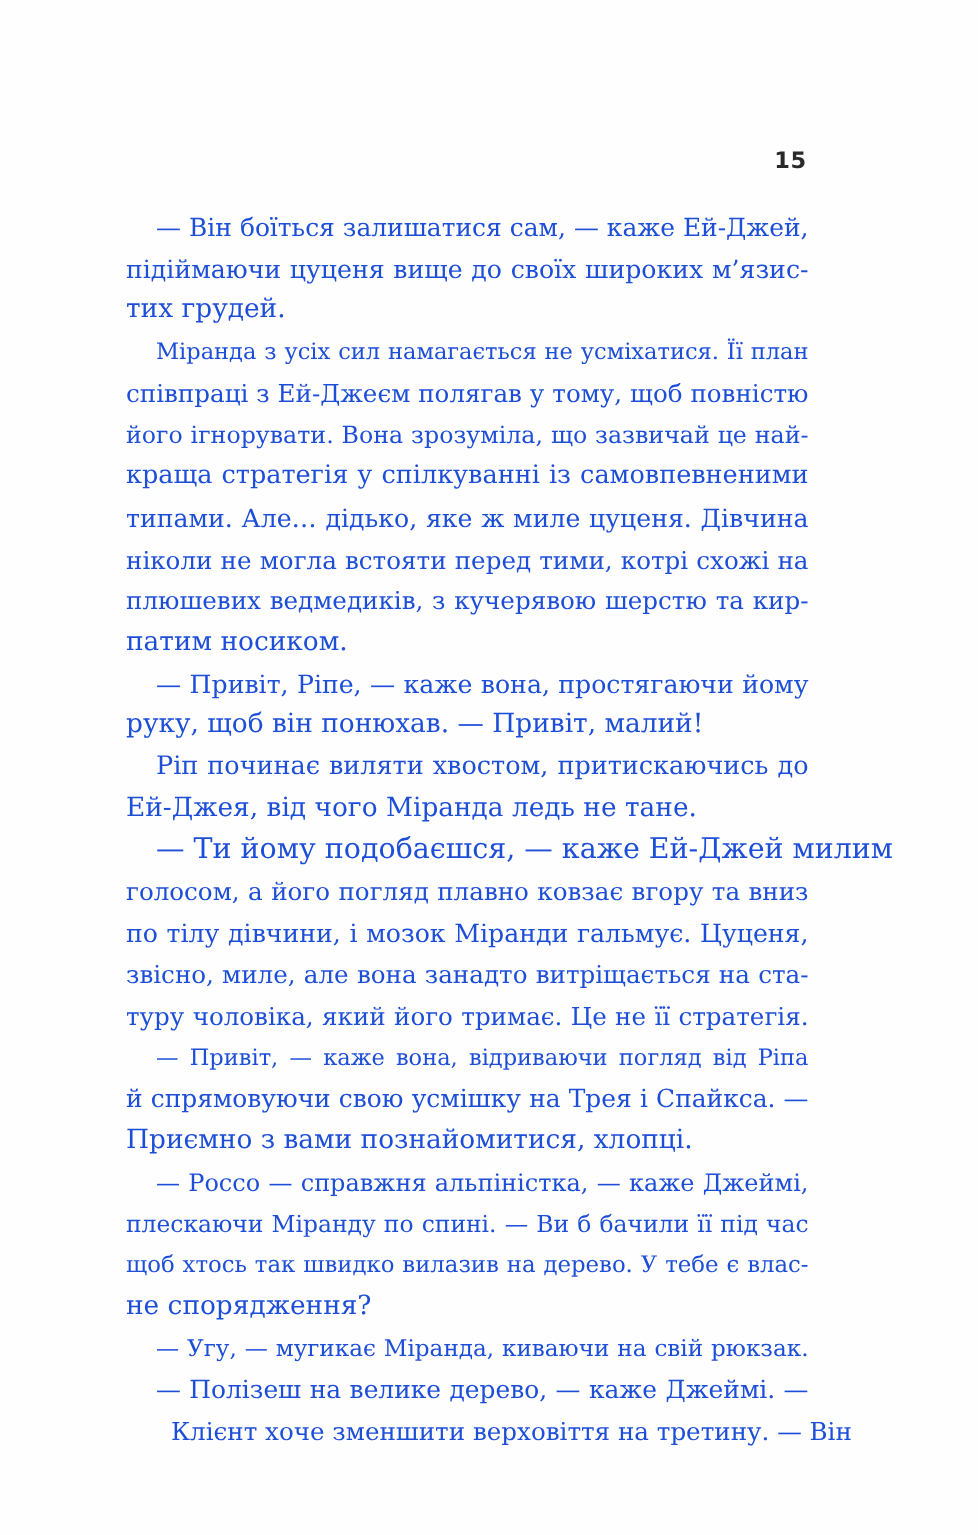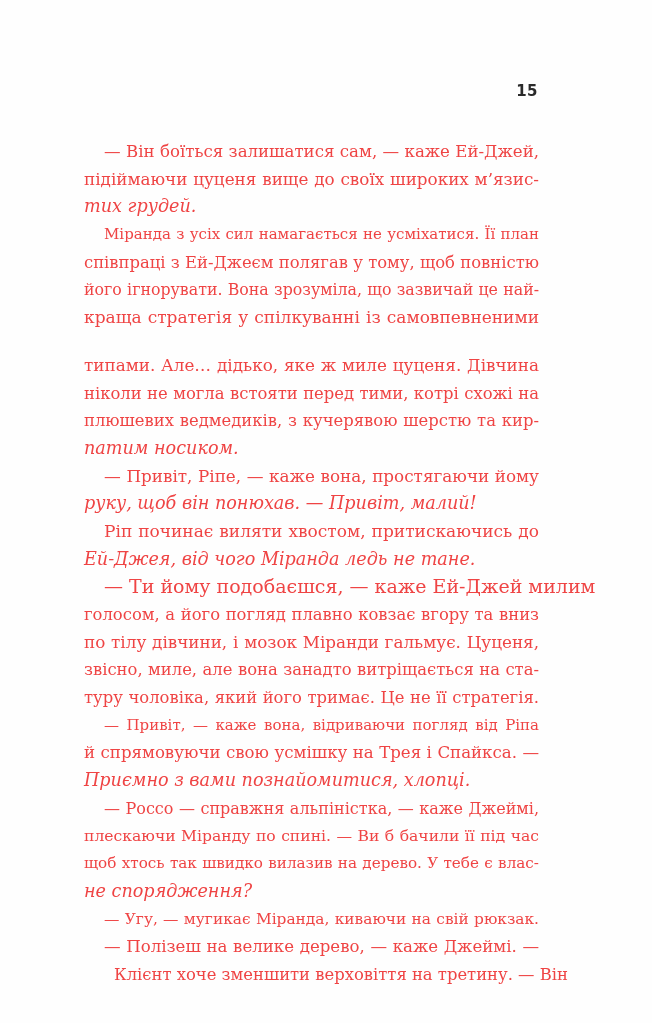--- a/index.html
+++ b/index.html
@@ -16,67 +16,66 @@
   }
   .page {
     position: absolute;
     left: 0; top: 0;
     width: 652px;
     height: 1023px;
     background: #fefefe;
   }
   .page-number {
     position: absolute;
-    top: 82px;
+    top: 98px;
     right: 114px;
     font-family: "DejaVu Sans", sans-serif;
     font-size: 15px;
     font-weight: bold;
     color: #2a2a2a;
     letter-spacing: 0.5px;
   }
   .text-block {
     position: absolute;
     left: 84px;
     top: 138px;
     width: 455px;
     font-family: "DejaVu Serif", serif;
     font-size: 17.6px;
     line-height: 27.7px;
-    color: #ef4444;
+    color: #1d4ed8;
   }
   .line {
     display: block;
     white-space: nowrap;
     text-align: justify;
     text-align-last: justify;
     height: 27.7px;
   }
   .line.indent {
     padding-left: 20px;
   }
   .line.last {
     text-align-last: left;
-    font-style: italic;
   }
 </style>
 </head>
 <body>
 
 <div class="page">
   <div class="page-number">15</div>
   <div class="text-block" id="text-block">
       <span class="line indent" style="font-size: 16.6px;">— Він боїться залишатися сам, — каже Ей-Джей,</span>
       <span class="line" style="font-size: 16.8px;">підіймаючи цуценя вище до своїх широких м’язис-</span>
       <span class="line last" style="font-size: 17.6px;">тих грудей.</span>
       <span class="line indent" style="font-size: 15px;">Міранда з усіх сил намагається не усміхатися. Її план</span>
       <span class="line" style="font-size: 16.4px;">співпраці з Ей-Джеєм полягав у тому, щоб повністю</span>
       <span class="line" style="font-size: 15.8px;">його ігнорувати. Вона зрозуміла, що зазвичай це най-</span>
       <span class="line" style="font-size: 17px;">краща стратегія у спілкуванні із самовпевненими</span>
-      <span class="line" style="font-size: 16.8px; margin-top: 20px;">типами. Але… дідько, яке ж миле цуценя. Дівчина</span>
+      <span class="line" style="font-size: 16.8px;">типами. Але… дідько, яке ж миле цуценя. Дівчина</span>
       <span class="line" style="font-size: 16.4px;">ніколи не могла встояти перед тими, котрі схожі на</span>
       <span class="line" style="font-size: 16.4px;">плюшевих ведмедиків, з кучерявою шерстю та кир-</span>
       <span class="line last" style="font-size: 17.6px;">патим носиком.</span>
       <span class="line indent" style="font-size: 16.8px;">— Привіт, Ріпе, — каже вона, простягаючи йому</span>
       <span class="line last" style="font-size: 17.6px;">руку, щоб він понюхав. — Привіт, малий!</span>
       <span class="line indent" style="font-size: 17px;">Ріп починає виляти хвостом, притискаючись до</span>
       <span class="line last" style="font-size: 17.6px;">Ей-Джея, від чого Міранда ледь не тане.</span>
       <span class="line indent" style="font-size: 19px;">— Ти йому подобаєшся, — каже Ей-Джей милим</span>
       <span class="line" style="font-size: 16.4px;">голосом, а його погляд плавно ковзає вгору та вниз</span>
       <span class="line" style="font-size: 16.8px;">по тілу дівчини, і мозок Міранди гальмує. Цуценя,</span>

